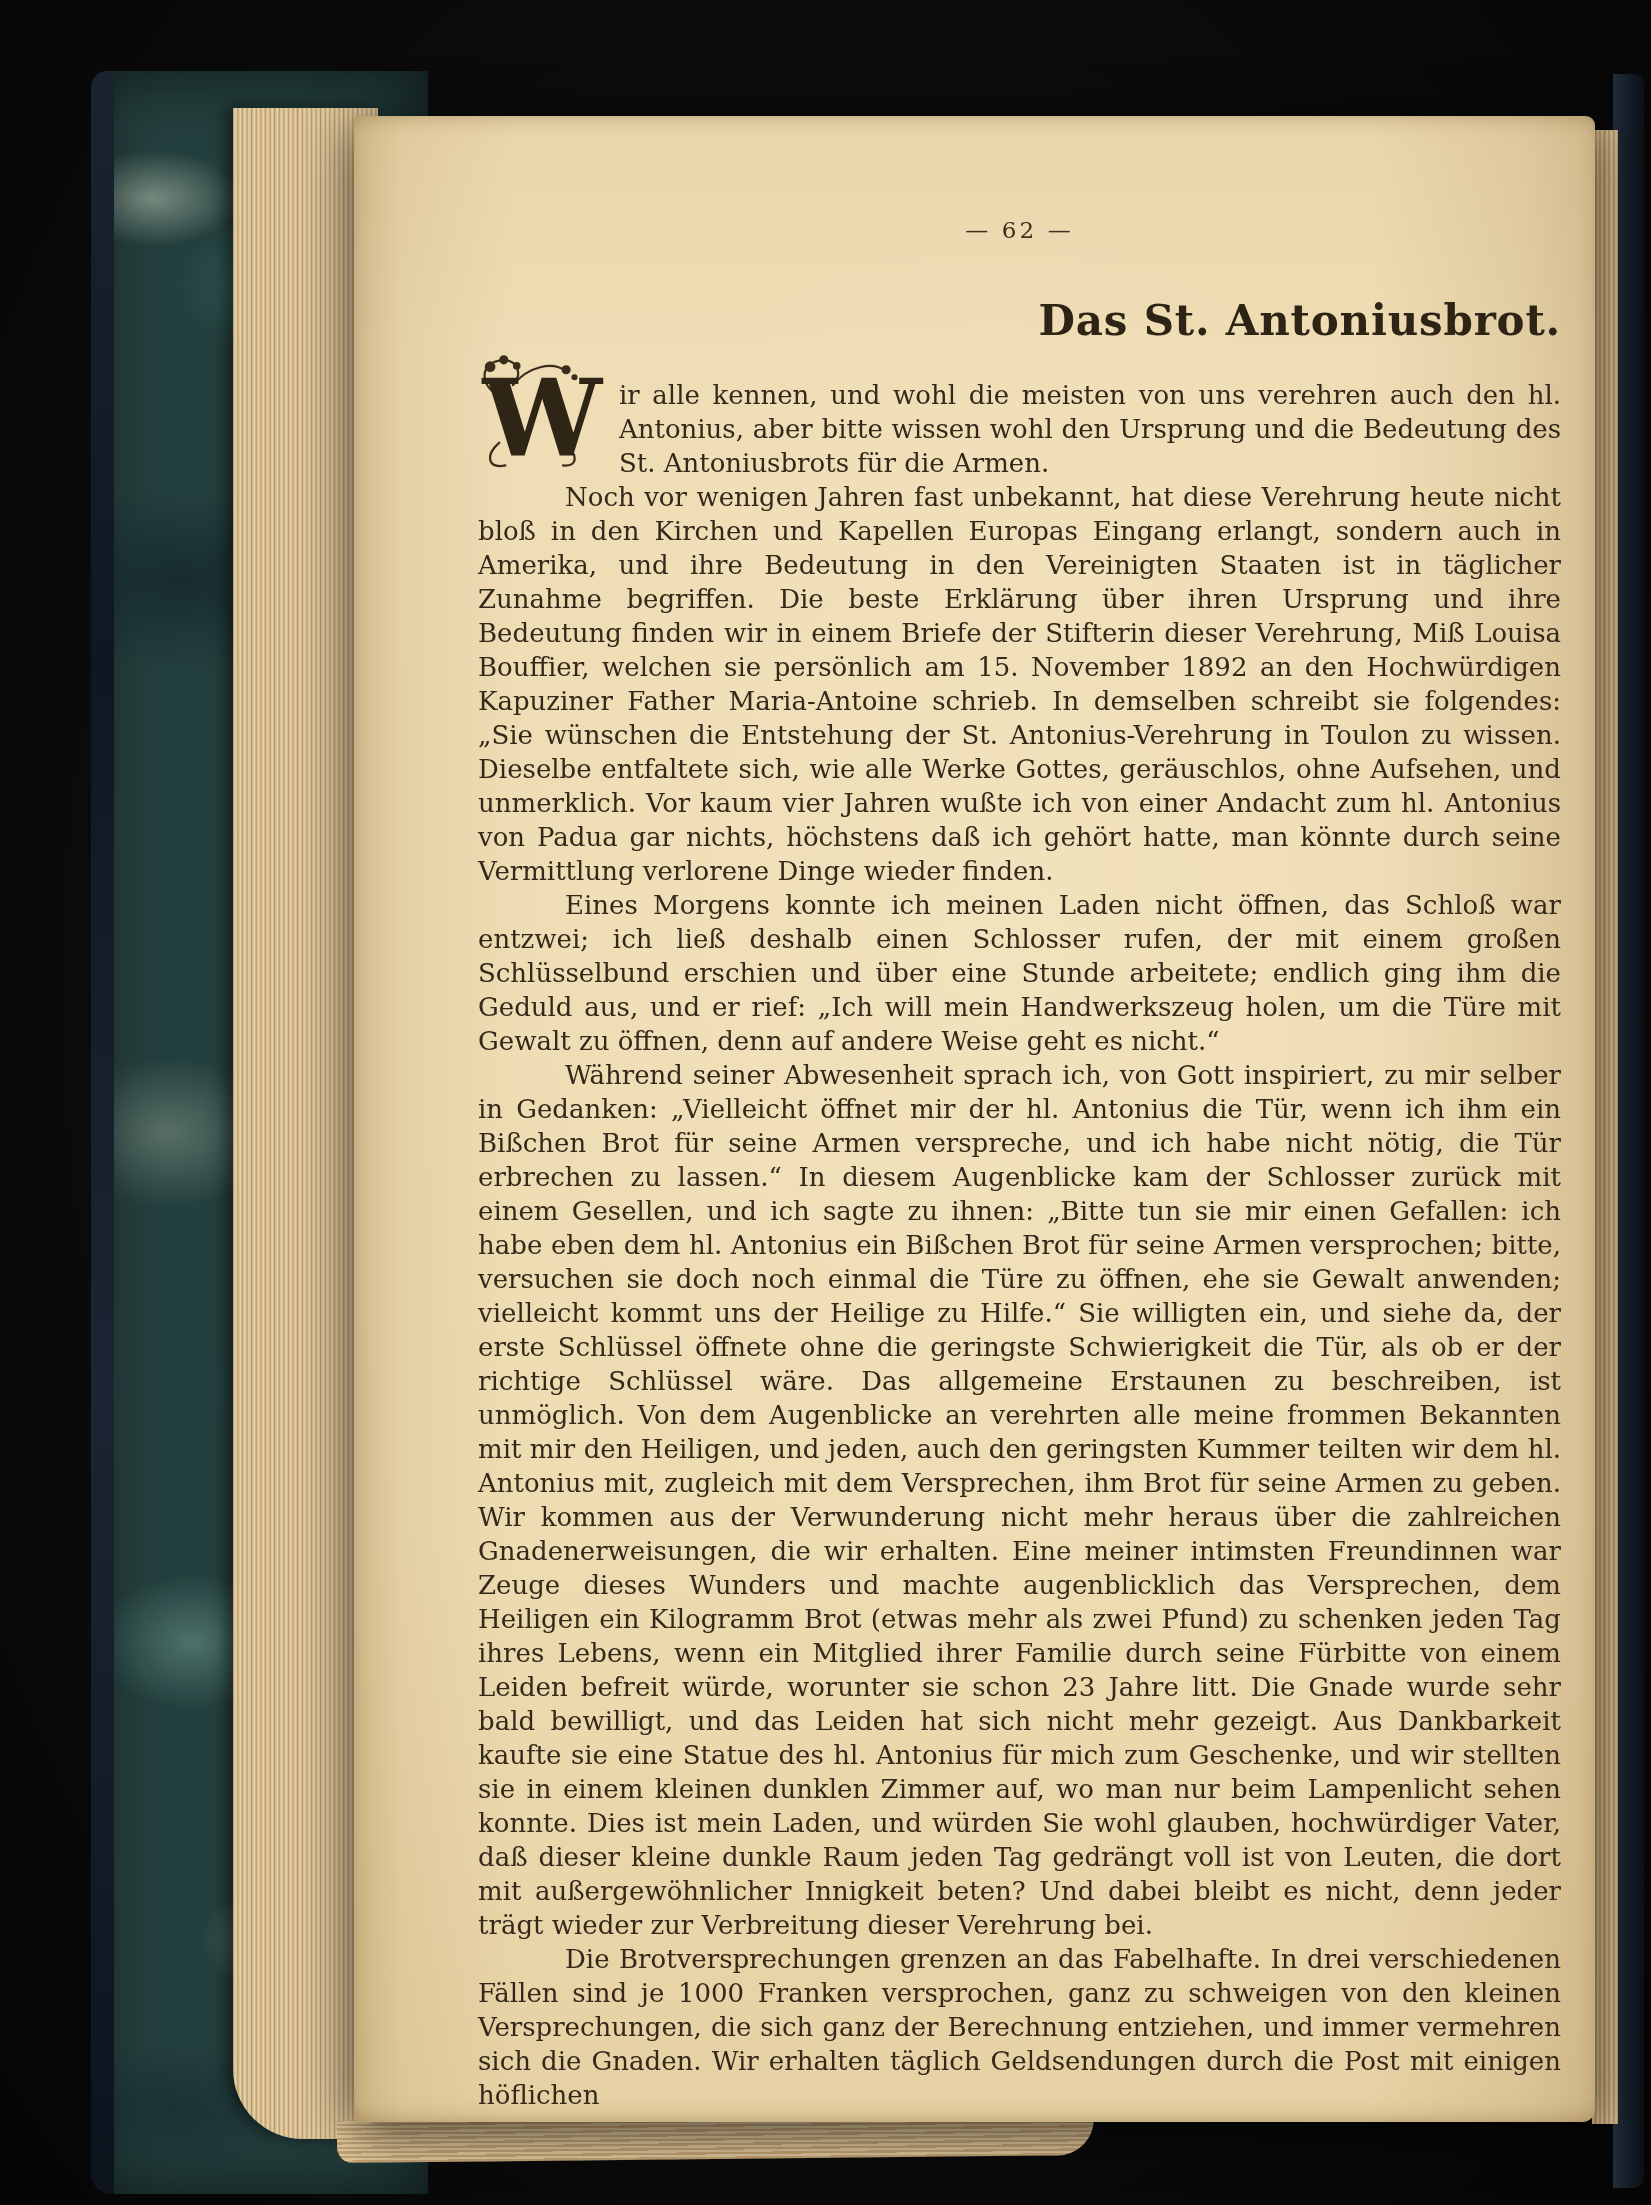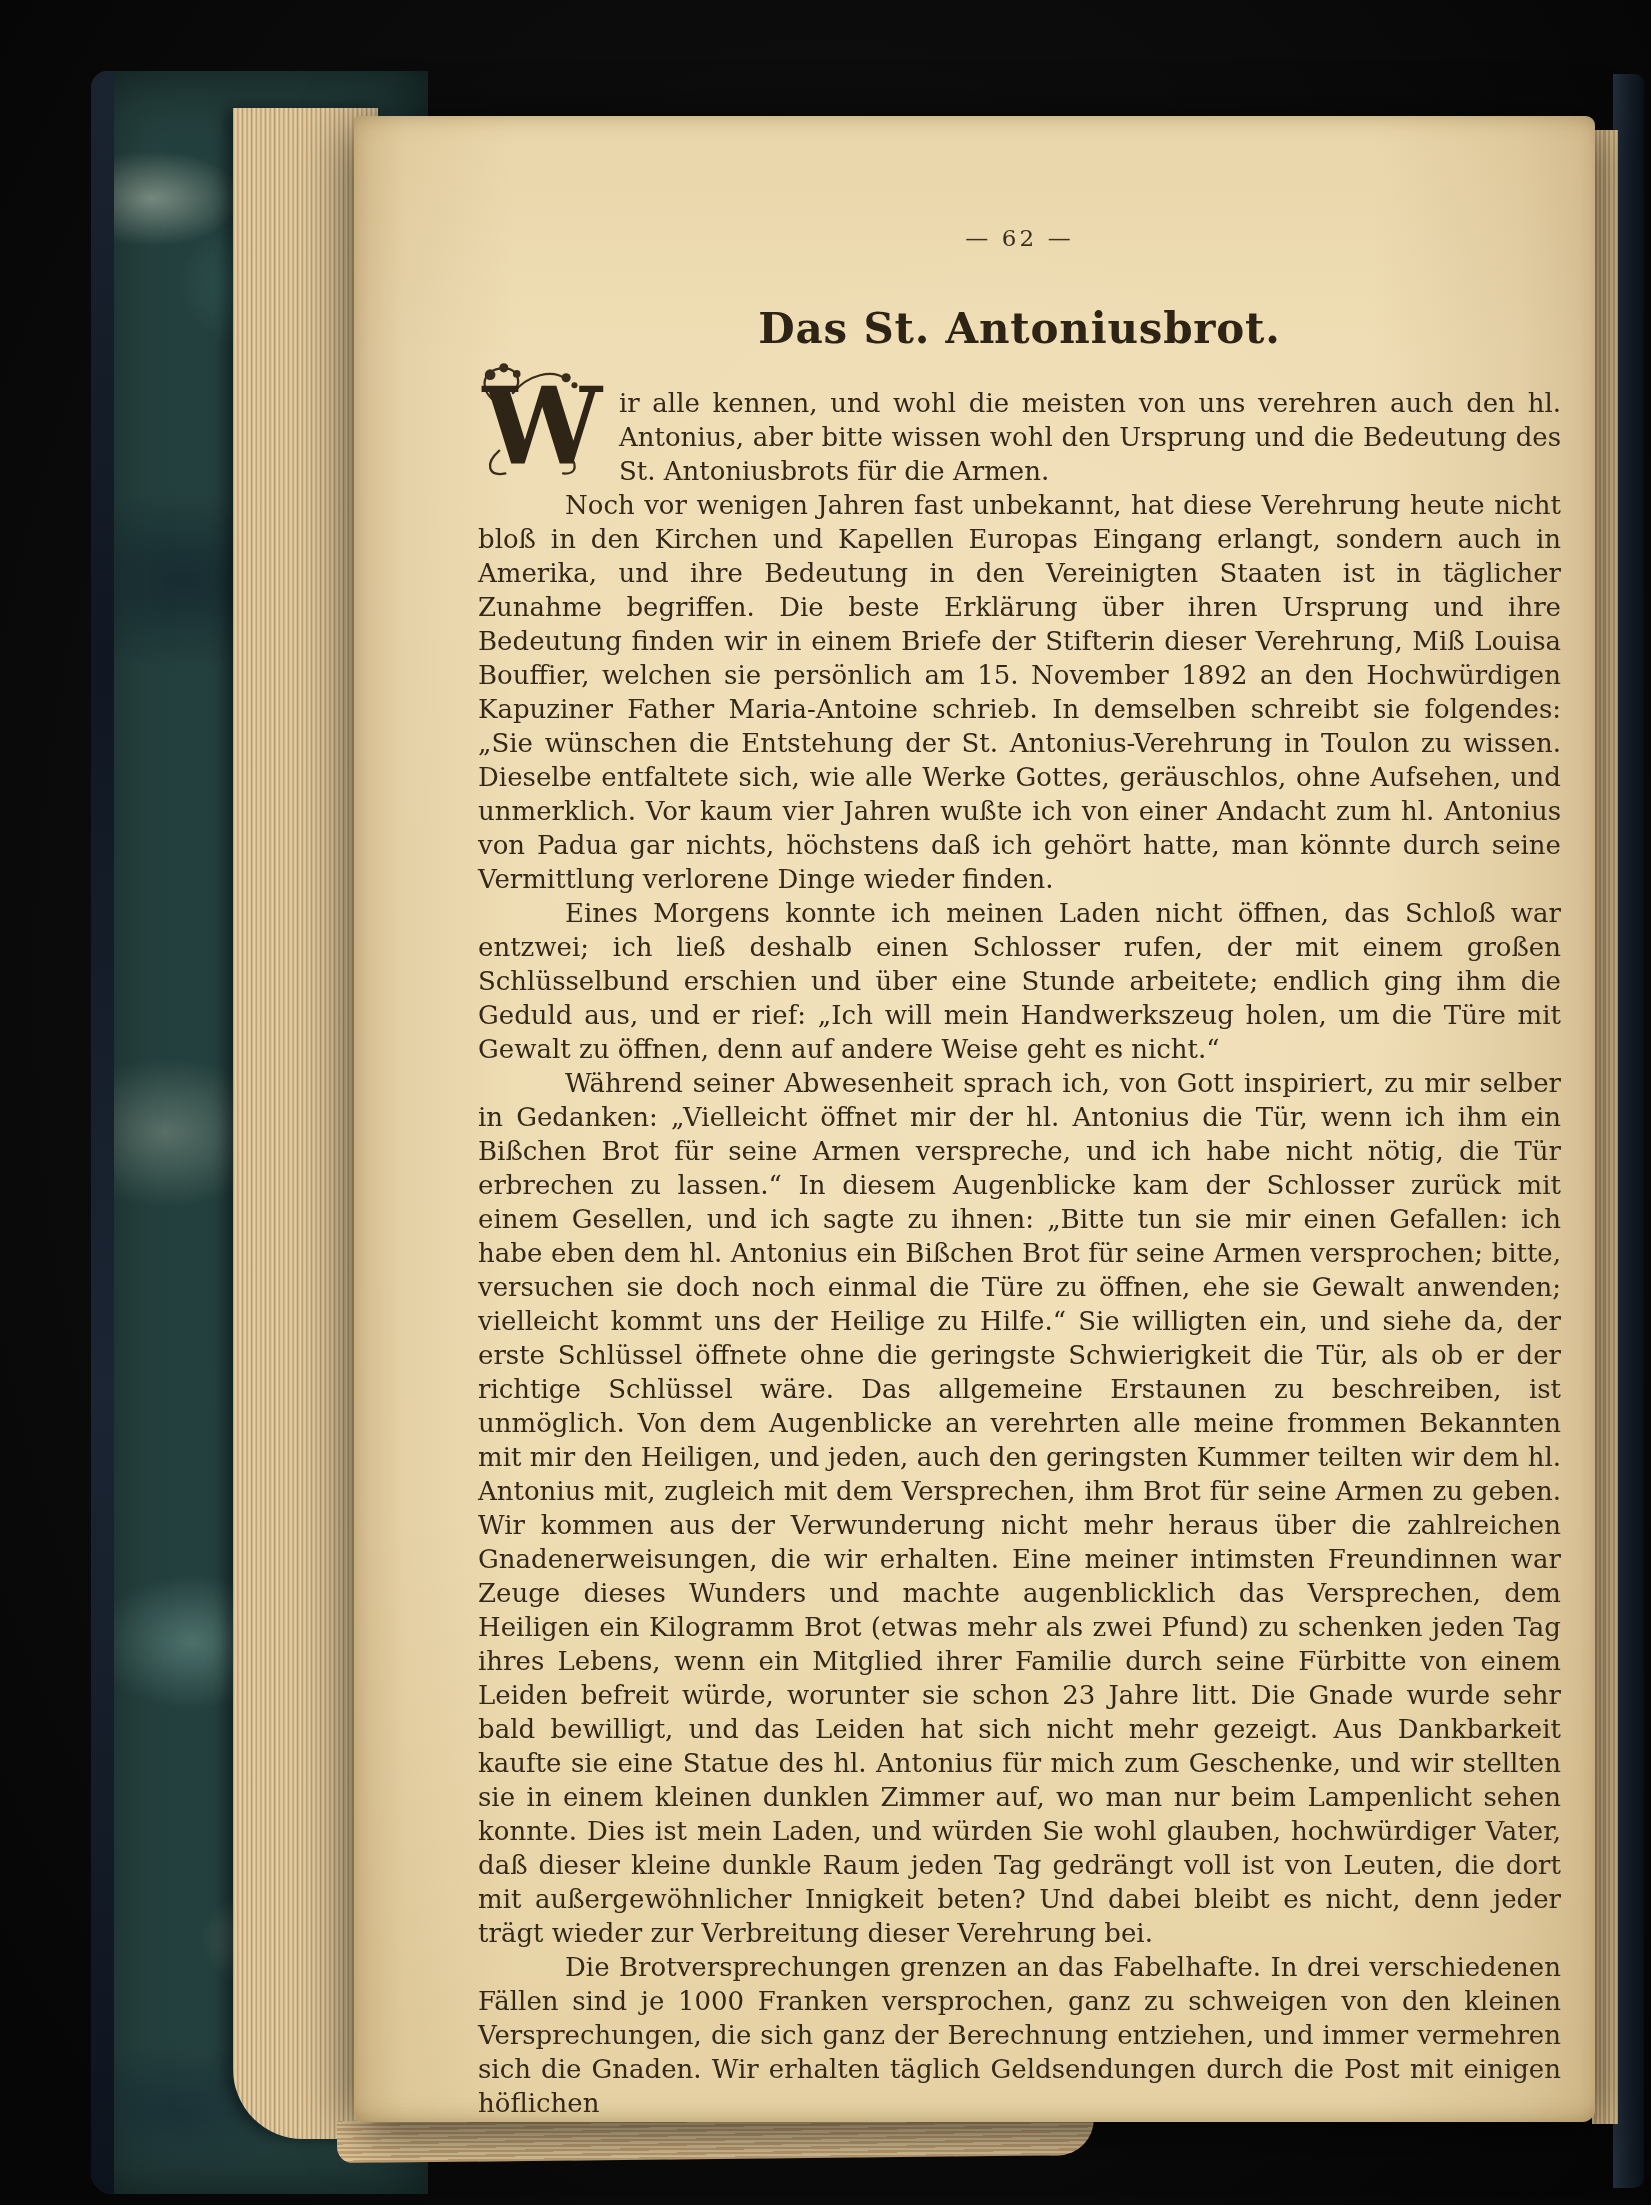--- a/index.html
+++ b/index.html
@@ -69,24 +69,24 @@
     box-shadow: 0 9.3px 54px rgba(0,0,0,.7), inset 0 10.8px 23px -14px rgba(110,80,35,.5), inset 0 -12.4px 26px -15.5px rgba(110,80,35,.55);
   }
 
   .text-block{
     position:absolute;left:124px;top:97px;width:1083px;
     color:#33281a;
     font-size:26px;line-height:34px;
     text-align:justify;
   }
   .page-number{
-    text-align:center;font-size:23px;letter-spacing:3.1px;color:#3b2f1f;margin:8px;
+    text-align:center;font-size:23px;letter-spacing:3.1px;color:#3b2f1f;margin:0;
   }
   .title{
-    text-align:center;font-size:42px;font-weight:bold;letter-spacing:0.8px;
+    text-align:right;font-size:42px;font-weight:bold;letter-spacing:0.8px;
     margin:57px 0 40px;color:#2e2415;
   }
   p.body-par{margin:0;text-indent:87px;}
   p.first{text-indent:0;}
 
   .dropcap{
     float:left;width:130px;height:114px;
     margin:-25px 15.5px 4.6px -4.6px;
     overflow:visible;
   }

